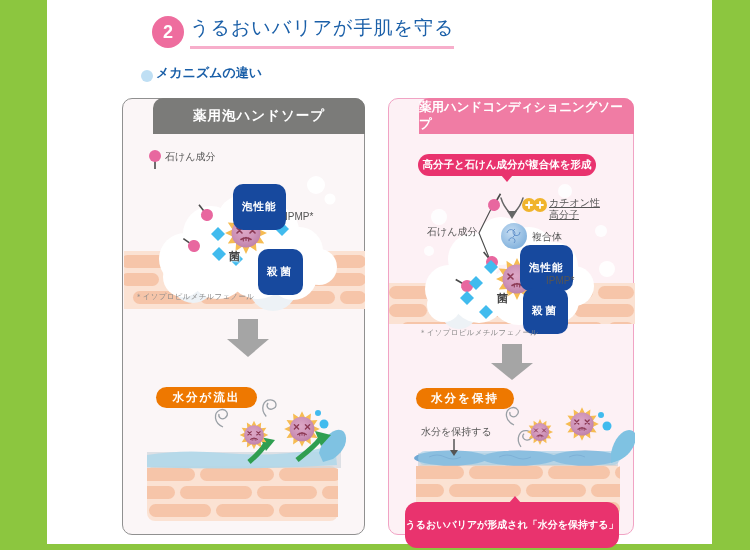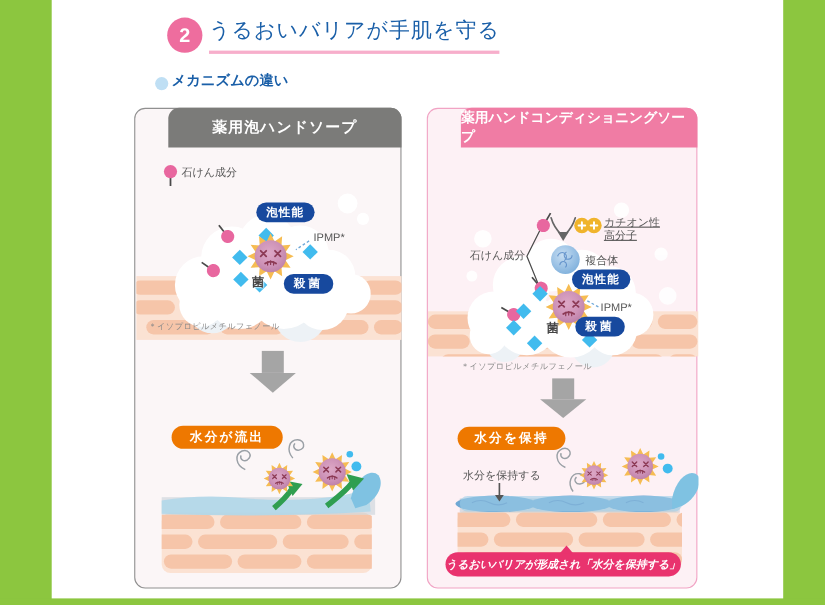--- a/index.html
+++ b/index.html
@@ -42,39 +42,39 @@
 
   .art { position:absolute; left:0; top:0; }
 
   .lbl { position:absolute; font-size:10px; color:#555; white-space:nowrap; }
   .foot { position:absolute; font-size:7.5px; color:#8a8a8a; white-space:nowrap; letter-spacing:.3px;text-align:center; }
   .germ-lbl { position:absolute; font-size:11px; font-weight:bold; color:#444;
     text-shadow:0 0 2px #fff,0 0 2px #fff,0 0 2px #fff; }
   .ipmp { position:absolute; font-size:10px; color:#555; }
   .pill-blue {
     position:absolute; background:#17499E; color:#fff; font-size:10.5px;
-    font-weight:bold; padding:2px 9px; border-radius:10px; letter-spacing:1px;
+    font-weight:bold; padding:16px 9px; border-radius:10px; letter-spacing:1px;
     white-space:nowrap;
   }
   .pill-orange {
     position:absolute; background:#EE7800; color:#fff; font-size:11.5px;
     font-weight:bold; text-align:center; padding:3px 0; border-radius:12px;
     letter-spacing:2px; white-space:nowrap;
   }
   .bubble {
     position:absolute; background:#E9336E; color:#fff; font-weight:bold;
     text-align:center; border-radius:12px; white-space:nowrap;
   }
   .bubble.top-b { font-size:10.5px; padding:4px 0; }
   .bubble.top-b::after {
     content:""; position:absolute; left:50%; bottom:-6px; margin-left:-6px;
     border-left:6px solid transparent; border-right:6px solid transparent;
     border-top:7px solid #E9336E;
   }
-  .bubble.bottom-b { font-size:10px; padding:4px 0;font-style:italic; }
+  .bubble.bottom-b { font-size:10px; padding:16px 0; }
   .bubble.bottom-b::before {
     content:""; position:absolute; left:104px; top:-6px;
     border-left:6px solid transparent; border-right:6px solid transparent;
     border-bottom:7px solid #E9336E;
   }
   .two-line { position:absolute; font-size:10px; color:#555; line-height:12px; white-space:nowrap; }
 </style>
 </head>
 <body>
 
@@ -316,20 +316,21 @@
     <path d="M222,354 C226,334 240,326 246,334 C249,342 243,355 231,361 L222,364 Z" fill="#7FC2E2"></path>
 
     <line x1="65" y1="340" x2="65" y2="352" stroke="#555" stroke-width="1.5"></line>
     <polygon points="61,351 69,351 65,357" fill="#555"></polygon>
 
     <use href="#germ" transform="translate(151,333) scale(0.62)"></use>
     <use href="#germ" transform="translate(193,325) scale(0.8)"></use>
   </svg>
 
   <header class="panel-header">薬用ハンドコンディショニングソープ</header>
+  <div class="bubble top-b" style="left:29px; top:55px; width:178px;">高分子と石けん成分が複合体を形成</div>
   <div class="lbl" style="left:38px; top:126px;">石けん成分</div>
   <div class="two-line" style="left:160px; top:98px;text-decoration:underline;">
     <div>カチオン性</div>
     <div>高分子</div>
   </div>
   <div class="lbl" style="left:143px; top:131px;">複合体</div>
   <div class="pill-blue" style="left:131px; top:146px;">泡性能</div>
   <div class="ipmp" style="left:157px; top:176px;">IPMP*</div>
   <div class="germ-lbl" style="left:108px; top:192px;">菌</div>
   <div class="pill-blue" style="left:134px; top:189px; letter-spacing:3px;">殺菌</div>

